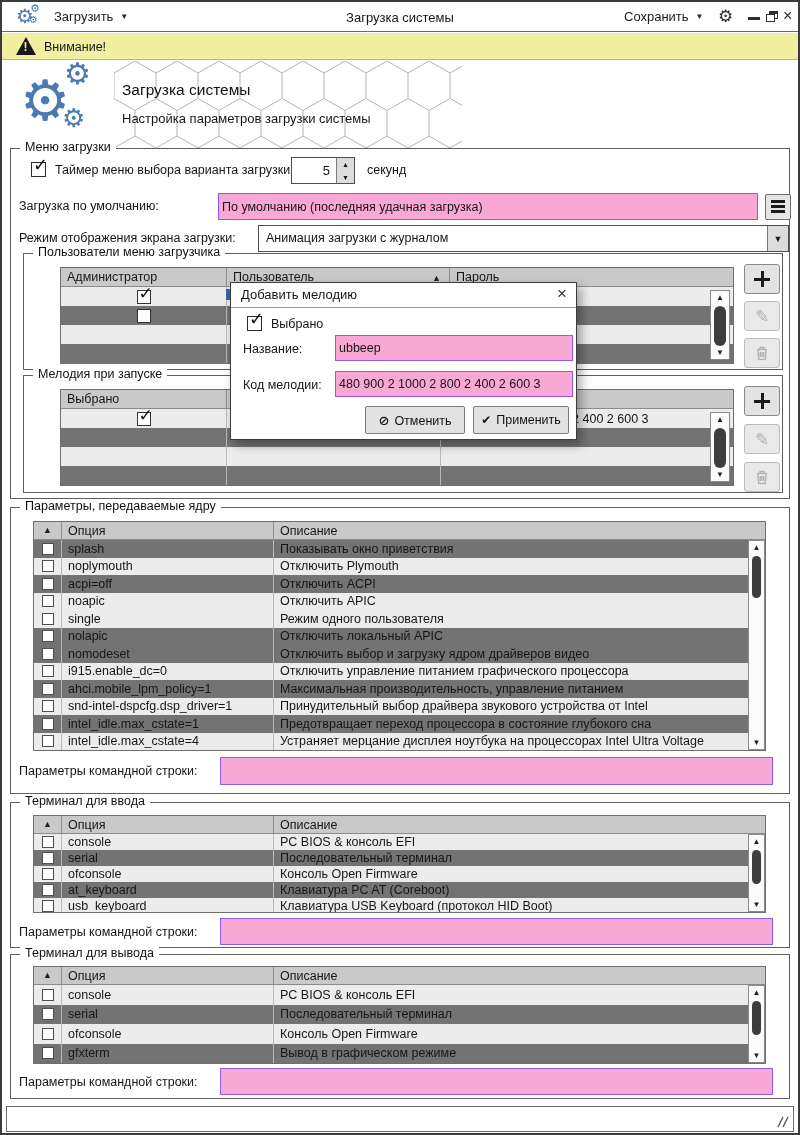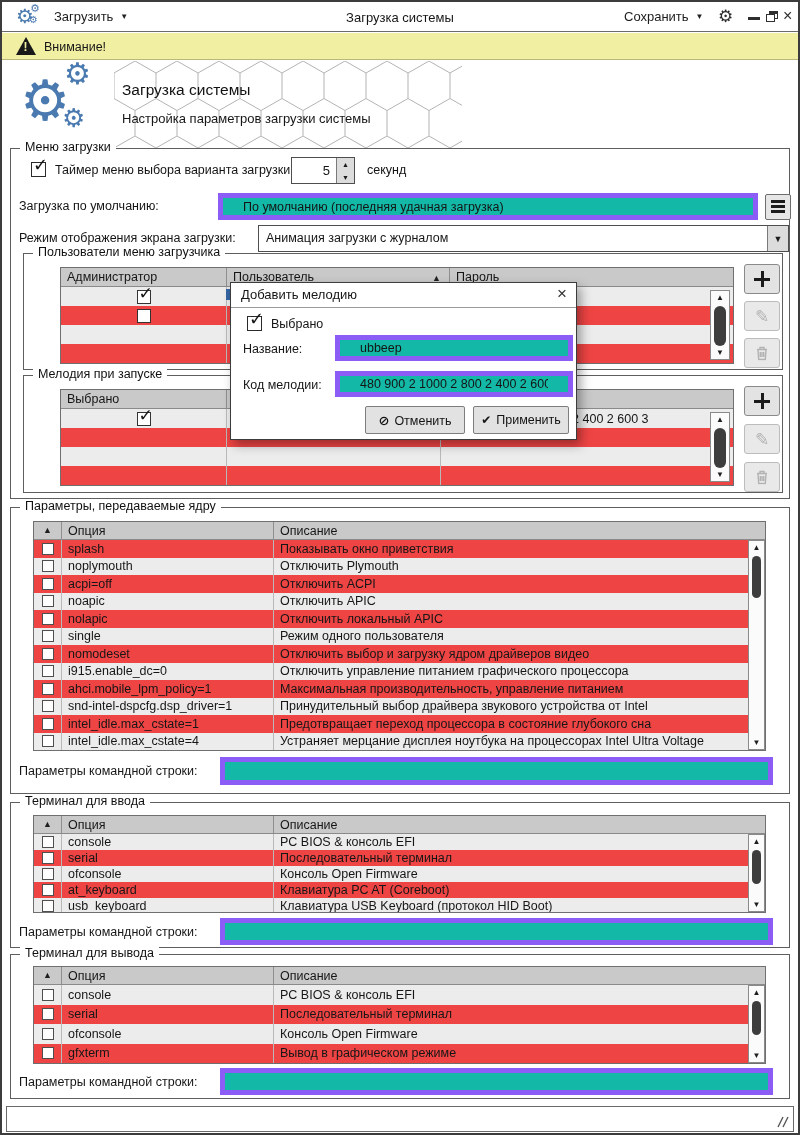--- a/index.html
+++ b/index.html
@@ -59,39 +59,39 @@
 
   
   .spin{position:absolute;width:64px;height:27px;border:1px solid #4e4e4e;background:#fff}
   .spin-val{position:absolute;left:0;top:0;bottom:0;right:19px;text-align:right;padding:5px 5px 0 0;font-size:13px}
   .spin-btns{position:absolute;right:0;top:0;bottom:0;width:18px;background:#dcdcdc;border-left:1px solid #7a7a7a}
   .spin-up,.spin-dn{position:absolute;left:0;right:0;height:12px;text-align:center;font-size:7px;color:#191919;line-height:13px}
   .spin-up{top:0}.spin-dn{bottom:0}
   .spin-up::before{content:"▲"}.spin-dn::before{content:"▼"}
 
   
-  .tinput{position:absolute;border:5px solid #8b5cf6;background:#14b8a6;font-size:12.5px;padding:0 20px;font-family:inherit;color:#141414}
+  .tinput{position:absolute;border:1px solid #8b5cf6;background:#f9a8d4;font-size:12.5px;padding:0 3px;font-family:inherit;color:#141414}
 
   
   .hambtn{position:absolute;width:26px;height:26px;background:#e6e6e6;border:1px solid #6e6e6e;border-radius:2px;padding:5px 5px}
   .hambtn span{display:block;width:14px;height:2.5px;background:#1b1b1b;margin:0 auto 2.5px}
 
   
   .combo{position:absolute;height:27px;border:1px solid #4e4e4e;background:#fff}
   .combo-val{position:absolute;left:7px;top:5px;font-size:12.5px}
   .combo-arrow{position:absolute;right:0;top:0;bottom:0;width:21px;background:#dcdcdc;border-left:1px solid #7a7a7a;text-align:center;font-size:9px;color:#1c1c1c;line-height:26px}
   .combo-arrow::before{content:"▼"}
 
   
   .tbl{position:absolute;border:1px solid #6f6f6f;background:#fff;overflow:hidden}
   .t-head{display:flex;background:#c9c9c9;border-bottom:1px solid #8a8a8a;font-size:12.5px}
   .t-head .t-cell{border-right:1px solid #8f8f8f;padding:2px 6px;position:relative}
   .t-head .t-cell:last-child{border-right:none}
   .t-body{display:flex;flex-direction:column}
-  .t-row{display:flex;background:#ef4444}
+  .t-row{display:flex;background:#737373}
   .t-row.odd{background:#ececec}
   .t-row .t-cell{border-right:1px solid #b9b9b9;padding:1px 6px;font-size:12.5px;overflow:hidden;white-space:nowrap;display:flex;align-items:center}
   .t-row .t-cell:last-child{border-right:none}
   .sort{font-size:9px;color:#1f1f1f;line-height:14px}
   .sort::before{content:"▲"}
   
   .opt .c1{width:28px;flex:none;justify-content:center;text-align:center;padding:1px 2px}
   .opt .c2{width:212px;flex:none}
   .opt .c3{flex:1}
   .opt .t-head{height:18px}
@@ -370,33 +370,33 @@
             <div class="t-cell c2">acpi=off</div>
             <div class="t-cell c3">Отключить ACPI</div>
           </div>
           <div class="t-row odd">
             <div class="t-cell c1">
               <div class="cbs"></div>
             </div>
             <div class="t-cell c2">noapic</div>
             <div class="t-cell c3">Отключить APIC</div>
           </div>
+          <div class="t-row odd">
+            <div class="t-cell c1">
+              <div class="cbs"></div>
+            </div>
+            <div class="t-cell c2">single</div>
+            <div class="t-cell c3">Режим одного пользователя</div>
+          </div>
           <div class="t-row">
             <div class="t-cell c1">
               <div class="cbs"></div>
             </div>
             <div class="t-cell c2">nolapic</div>
             <div class="t-cell c3">Отключить локальный APIC</div>
-          </div>
-          <div class="t-row odd">
-            <div class="t-cell c1">
-              <div class="cbs"></div>
-            </div>
-            <div class="t-cell c2">single</div>
-            <div class="t-cell c3">Режим одного пользователя</div>
           </div>
           <div class="t-row">
             <div class="t-cell c1">
               <div class="cbs"></div>
             </div>
             <div class="t-cell c2">nomodeset</div>
             <div class="t-cell c3">Отключить выбор и загрузку ядром драйверов видео</div>
           </div>
           <div class="t-row odd">
             <div class="t-cell c1">

